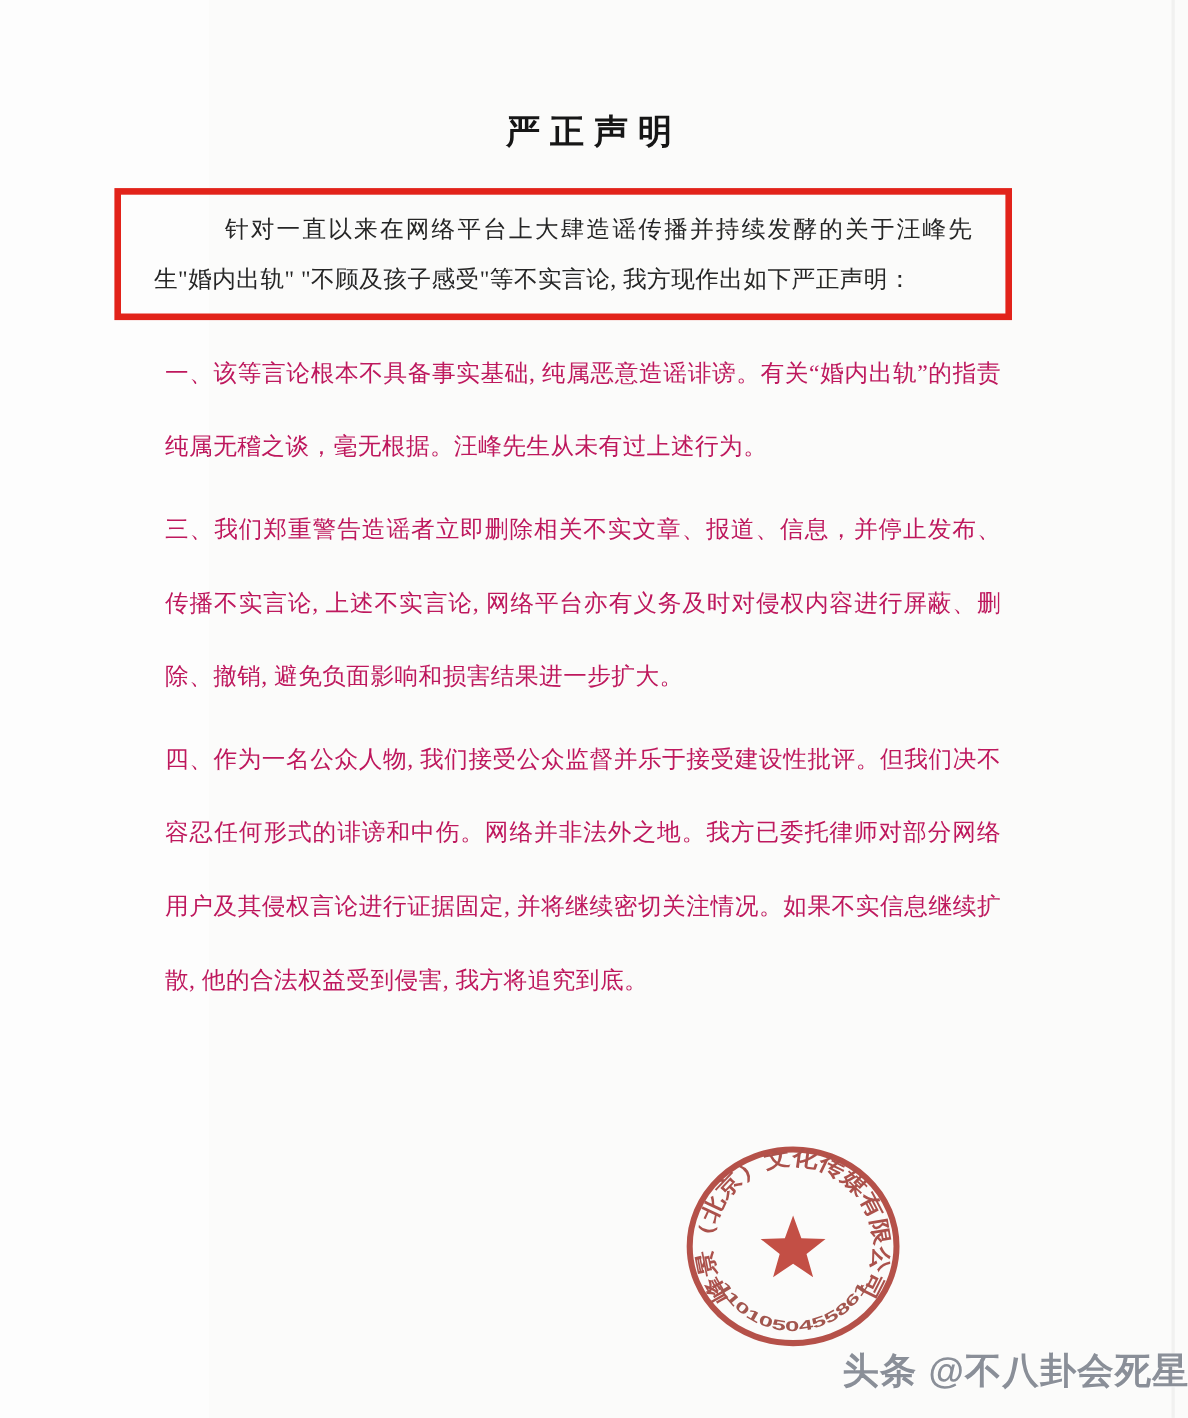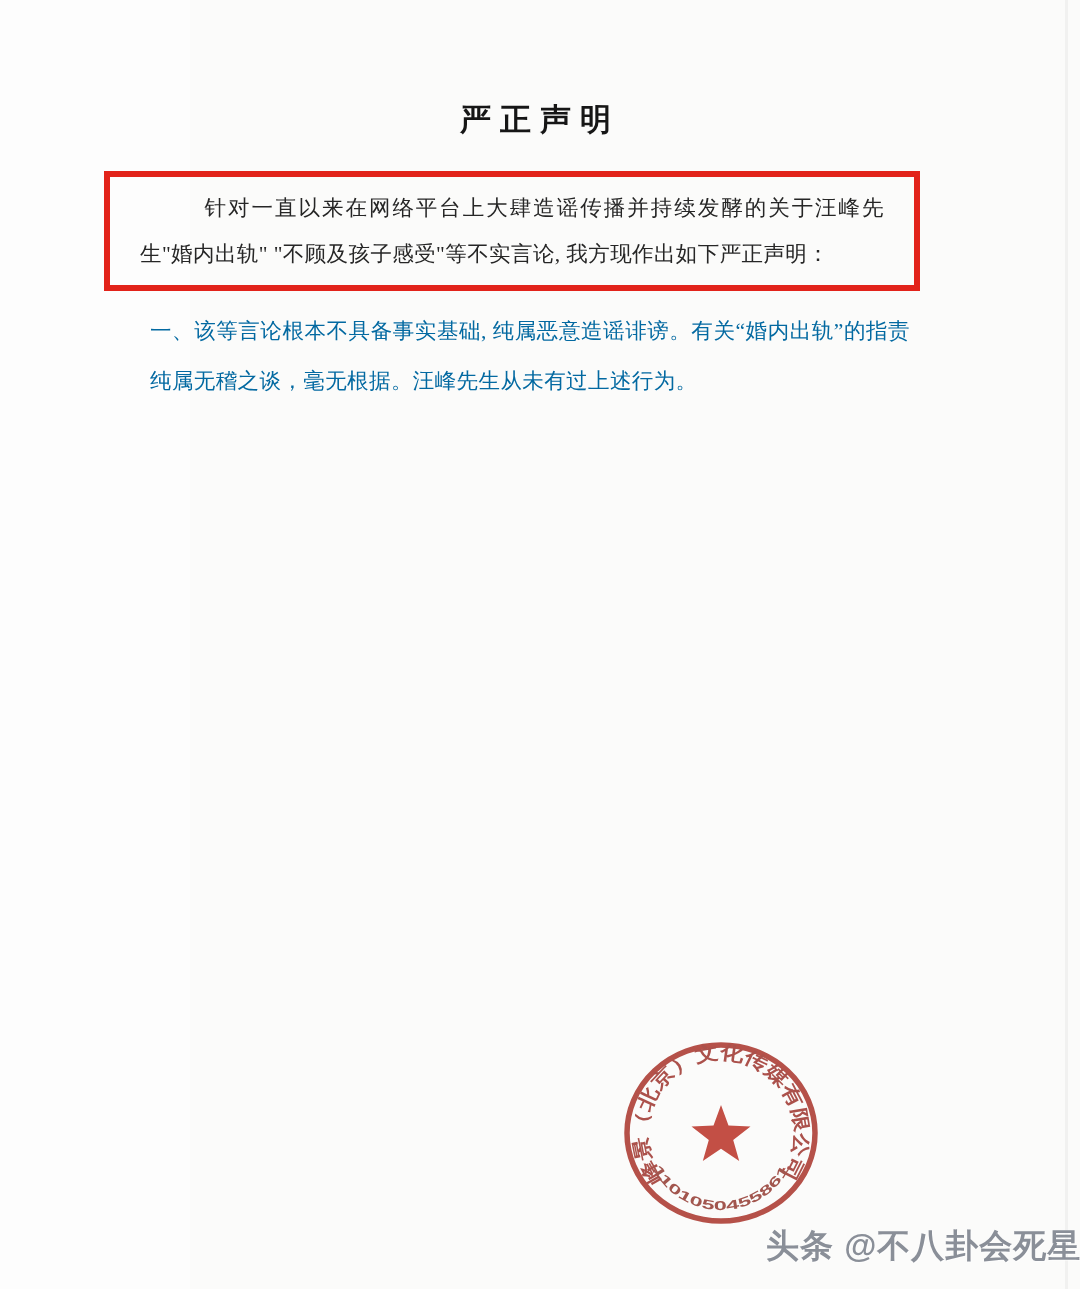--- a/index.html
+++ b/index.html
@@ -31,21 +31,21 @@
   }
   .redbox p{
     margin:0;font-size:21.5px;line-height:46px;color:#262626;
     text-indent:3em;text-align:justify;letter-spacing:0.4px;
   }
 
   .bodycol{
     position:absolute;left:150px;top:306px;width:760px;
   }
   .bodycol p{
-    margin:0 0 8px 0;font-size:21.5px;line-height:50px;color:#0369a1;
+    margin:0 0 8px 0;font-size:21.5px;line-height:67px;color:#be185d;
     text-align:justify;letter-spacing:0.4px;
   }
   .bodycol p.closing{text-align:left;margin-top:46px;}
 
   .stamp-wrap{position:absolute;left:621px;top:1040px;width:200px;height:190px;}
   .stamp-wrap svg{width:200px;height:190px;display:block;opacity:0.93;}
   .ring-text{font-size:19px;font-weight:600;fill:#a6453e;
     font-family:"Liberation Serif","DejaVu Serif",serif;}
   .ring-num{font-size:13px;font-weight:700;fill:#9c4a42;
     font-family:"Liberation Sans","DejaVu Sans",sans-serif;}
@@ -78,20 +78,22 @@
   <div class="scan-edge-right"></div>
 
   <h1 class="title">严正声明</h1>
 
   <div class="redbox">
     <p>针对一直以来在网络平台上大肆造谣传播并持续发酵的关于汪峰先生"婚内出轨" "不顾及孩子感受"等不实言论, 我方现作出如下严正声明：</p>
   </div>
 
   <div class="bodycol">
     <p>一、该等言论根本不具备事实基础, 纯属恶意造谣诽谤。有关“婚内出轨”的指责纯属无稽之谈，毫无根据。汪峰先生从未有过上述行为。</p>
+    <p>三、我们郑重警告造谣者立即删除相关不实文章、报道、信息，并停止发布、传播不实言论, 上述不实言论, 网络平台亦有义务及时对侵权内容进行屏蔽、删除、撤销, 避免负面影响和损害结果进一步扩大。</p>
+    <p>四、作为一名公众人物, 我们接受公众监督并乐于接受建设性批评。但我们决不容忍任何形式的诽谤和中伤。网络并非法外之地。我方已委托律师对部分网络用户及其侵权言论进行证据固定, 并将继续密切关注情况。如果不实信息继续扩散, 他的合法权益受到侵害, 我方将追究到底。</p>
   </div>
 
   <div class="stamp-wrap">
     <svg viewBox="0 0 200 190" xmlns="http://www.w3.org/2000/svg">
       <defs>
         <path id="arcTop" d="M 43.3 140.6 A 74 74 0 1 1 156.7 140.6" fill="none"></path>
         <path id="arcBottom" d="M 27.6 119.3 A 77 77 0 0 0 172.4 119.3" fill="none"></path>
       </defs>
       <ellipse cx="100" cy="93" rx="94" ry="88" fill="none" stroke="#b0453c" stroke-width="5.5"></ellipse>
       <polygon points="100,65 107.5,85.6 129.5,86.4 112.2,100 118.2,121.1 100,108.8 81.8,121.1 87.8,100 70.5,86.4 92.5,85.6" fill="#bf4338"></polygon>

